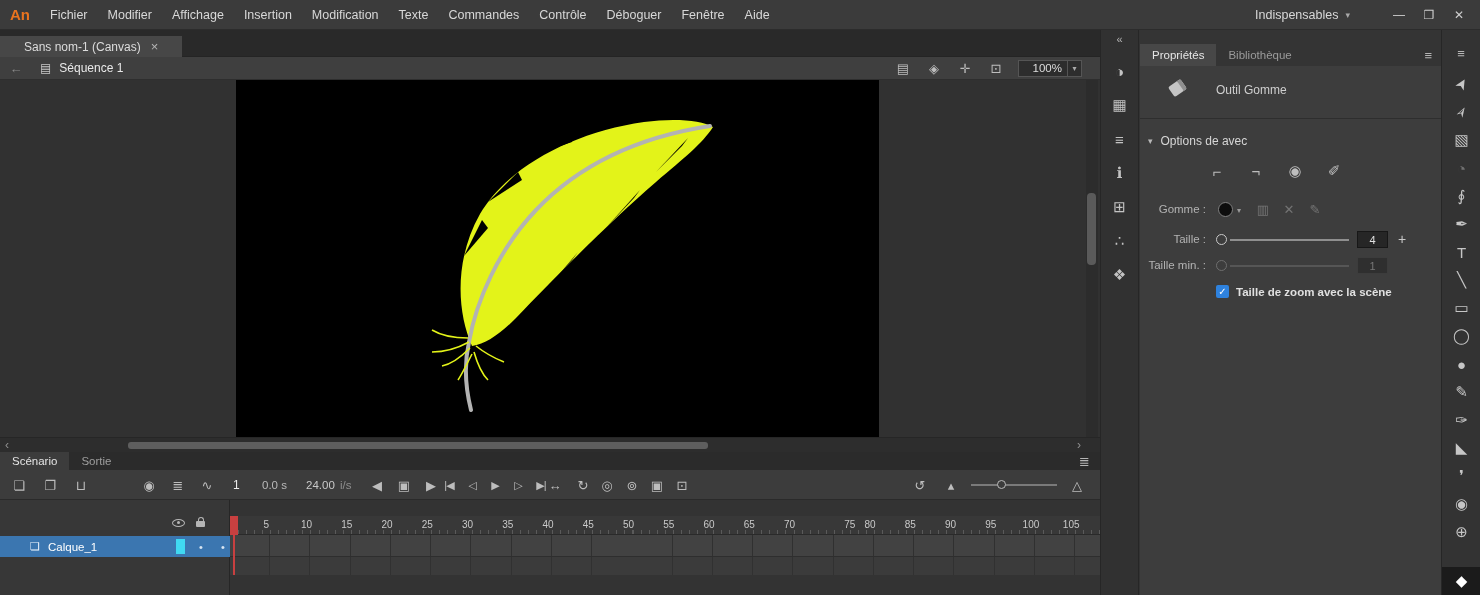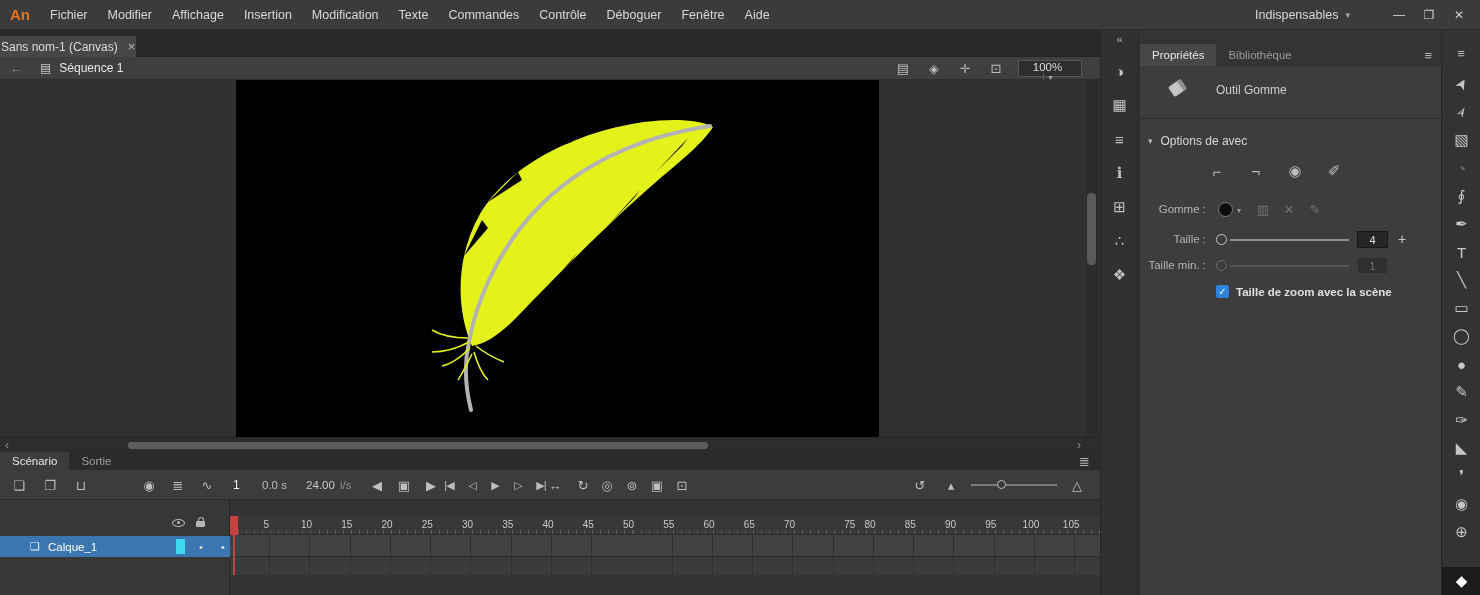--- a/index.html
+++ b/index.html
@@ -26,35 +26,35 @@
   .workspace { display:flex; align-items:center; gap:7px; font-size:12.5px;
                color:#d8d8d8; margin-right:34px; }
   .workspace .caret { font-size:9px; color:#a8a8a8; }
   .win-controls { display:flex; margin-right:6px; }
   .win-controls .icon { width:30px; height:28px; font-size:12px; color:#cfcfcf; }
 
   
   .doc-strip { position:absolute; left:0; top:30px; width:1100px; height:27px;
                background:#292929; border-bottom:1px solid #242424; }
   .doc-tab { position:absolute; left:0; top:6px; height:21px; background:#474747;
-             display:flex; align-items:center; gap:10px; padding:0 1px;
+             display:flex; align-items:center; gap:10px; padding:0 24px;
              font-size:12px; color:#dcdcdc; }
   .doc-tab .close { color:#b5b5b5; font-size:13px; }
 
   
   .scene-bar { position:absolute; left:0; top:57px; width:1100px; height:23px;
                background:#3f3f3f; border-bottom:1px solid #2e2e2e;
                display:flex; align-items:center; }
   .back-icon { margin-left:8px; color:#8a8a8a; font-size:13px; width:16px; text-align:center; }
   .scene-icon { margin-left:16px; color:#c9c9c9; font-size:12px; }
   .scene-name { margin-left:8px; color:#e9e9e9; font-size:12px; }
   .scene-right { margin-left:auto; display:flex; align-items:center; gap:13px; margin-right:18px; }
   .scene-right .icon { width:18px; font-size:13px; }
   .zoom-box { width:64px; height:17px; background:#2d2d2d; border:1px solid #555;
-              display:flex; align-items:center;flex-direction:column; }
+              display:flex; align-items:center; }
   .zoom-val { flex:1; text-align:right; padding-right:5px; font-size:11.5px; color:#ddd; }
   .zoom-caret { width:14px; border-left:1px solid #555; color:#aaa; font-size:8px;
                 display:flex; align-items:center; justify-content:center; height:100%; }
 
   
   .canvas { position:absolute; left:0; top:80px; width:1100px; height:357px; background:#313131; }
   .stage { position:absolute; left:236px; top:0; width:643px; height:357px; background:#000; }
   .vscroll-col { position:absolute; left:1086px; top:80px; width:12px; height:357px; background:#2c2c2c; }
   .vscroll-thumb { position:absolute; left:1087px; top:193px; width:9px; height:72px;
                    background:#5a5a5a; border-radius:4px; }

